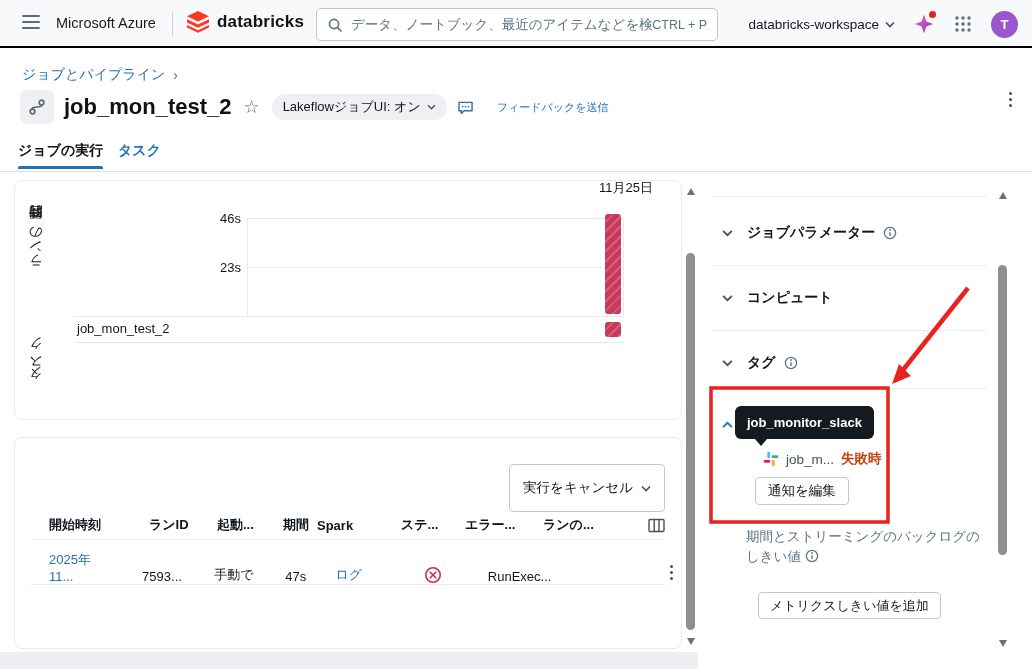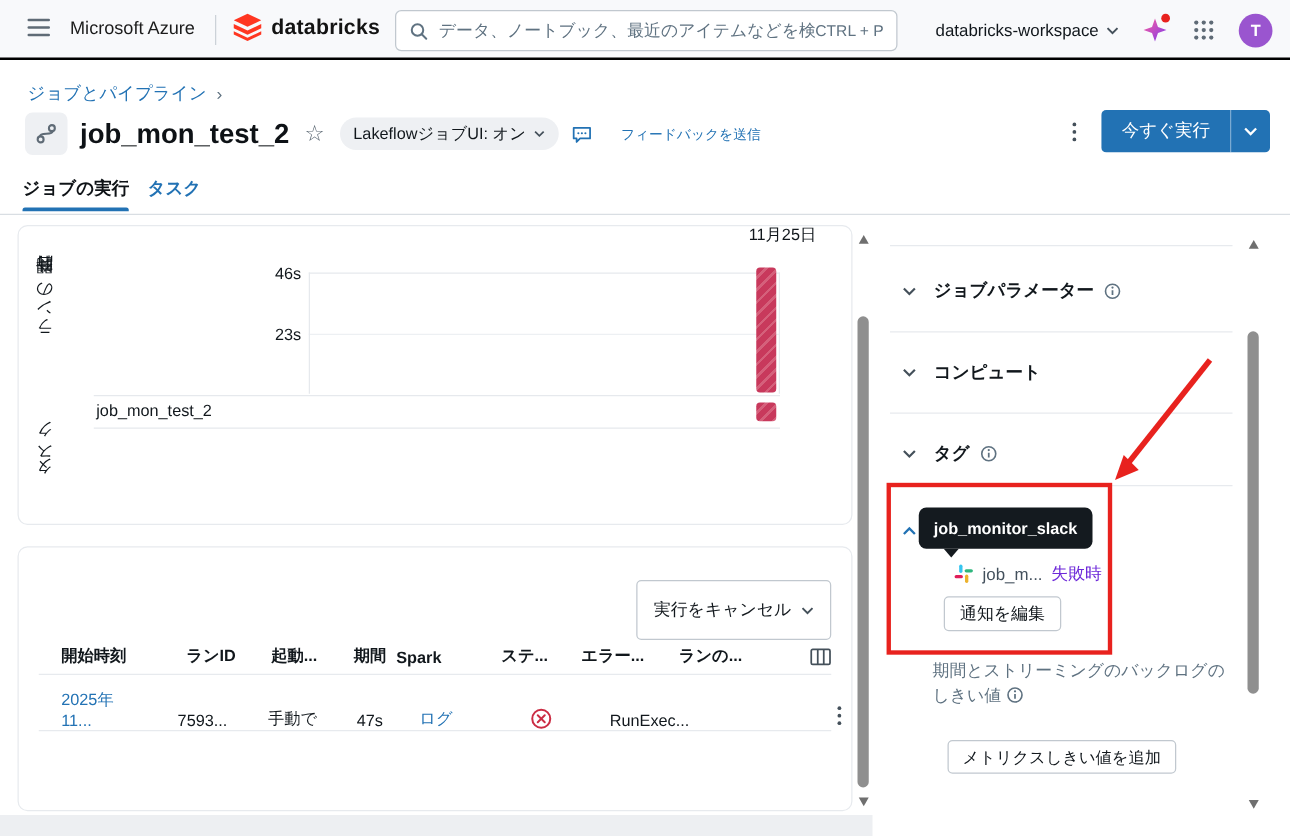--- a/index.html
+++ b/index.html
@@ -95,21 +95,21 @@
   .psection { position:absolute; left:0; right:0; height:30px; display:flex; align-items:center; gap:14px; cursor:pointer; }
   .psection .plabel { font-size:14px; font-weight:700; color:#11171c; display:flex; align-items:center; gap:8px; }
   .chev { margin-left:12px; display:flex; align-items:center; }
   .tooltip { position:absolute; left:25px; top:226px; background:#141a1f; color:#fff;
     font-size:13px; font-weight:700; padding:9px 12px; border-radius:6px; z-index:20; white-space:nowrap; }
   .tooltip-caret { position:absolute; left:45px; top:259px; width:0; height:0; z-index:20;
     border-left:6px solid transparent; border-right:6px solid transparent; border-top:7px solid #141a1f; }
   .notif-chev { position:absolute; left:12px; top:236px; }
   .slack-row { position:absolute; left:53px; top:270px; display:flex; align-items:center; gap:7px; }
   .slack-dest { font-size:13.5px; color:#43505c; }
-  .slack-trigger { font-size:13.5px; color:#6d28d9; }
+  .slack-trigger { font-size:13.5px; color:#c2410c;font-weight:bold; }
   .edit-notif-btn { position:absolute; left:45px; top:297px; height:28px; padding:0 12px; }
   .thresh-title { position:absolute; left:36px; top:347px; width:242px; font-size:13.5px;
     line-height:20px; color:#5f7281; }
   .thresh-empty { position:absolute; left:48px; top:390px; font-size:13.5px; color:#5f7281; }
   .add-metric-btn { position:absolute; left:48px; top:412px; height:27px; padding:0 11px; font-size:13px; }
   .info-icon { display:inline-block; vertical-align:-2px; }
   .bottom-strip { position:absolute; left:0; top:652px; width:698px; height:17px; background:#edeff2; }
   .annot-svg { position:absolute; left:0; top:0; z-index:40; pointer-events:none; }
 </style>
 </head>
@@ -208,28 +208,20 @@
       <span>フィードバックを送信</span>
     </div>
   </div>
 
   <div class="header-actions">
     <div class="kebab">
         <i></i>
         <i></i>
         <i></i>
       </div>
-    <div class="run-split">
-      <div class="run-main">今すぐ実行</div>
-      <div class="run-caret">
-        <svg width="11" height="8" viewBox="0 0 10 7">
-          <polyline points="1,1.5 5,5.5 9,1.5" fill="none" stroke="#fff" stroke-width="1.7"></polyline>
-        </svg>
-      </div>
-    </div>
   </div>
 
   <div class="tabs">
     <div class="tab active">ジョブの実行</div>
     <div class="tab inactive">タスク</div>
   </div>
 
   <div class="chart-card">
     <div class="rot-label" style="left:12px; top:14px; height:116px;">ランの合計時間</div>
     <div class="rot-label" style="left:12px; top:162px; height:48px;">タスク</div>

